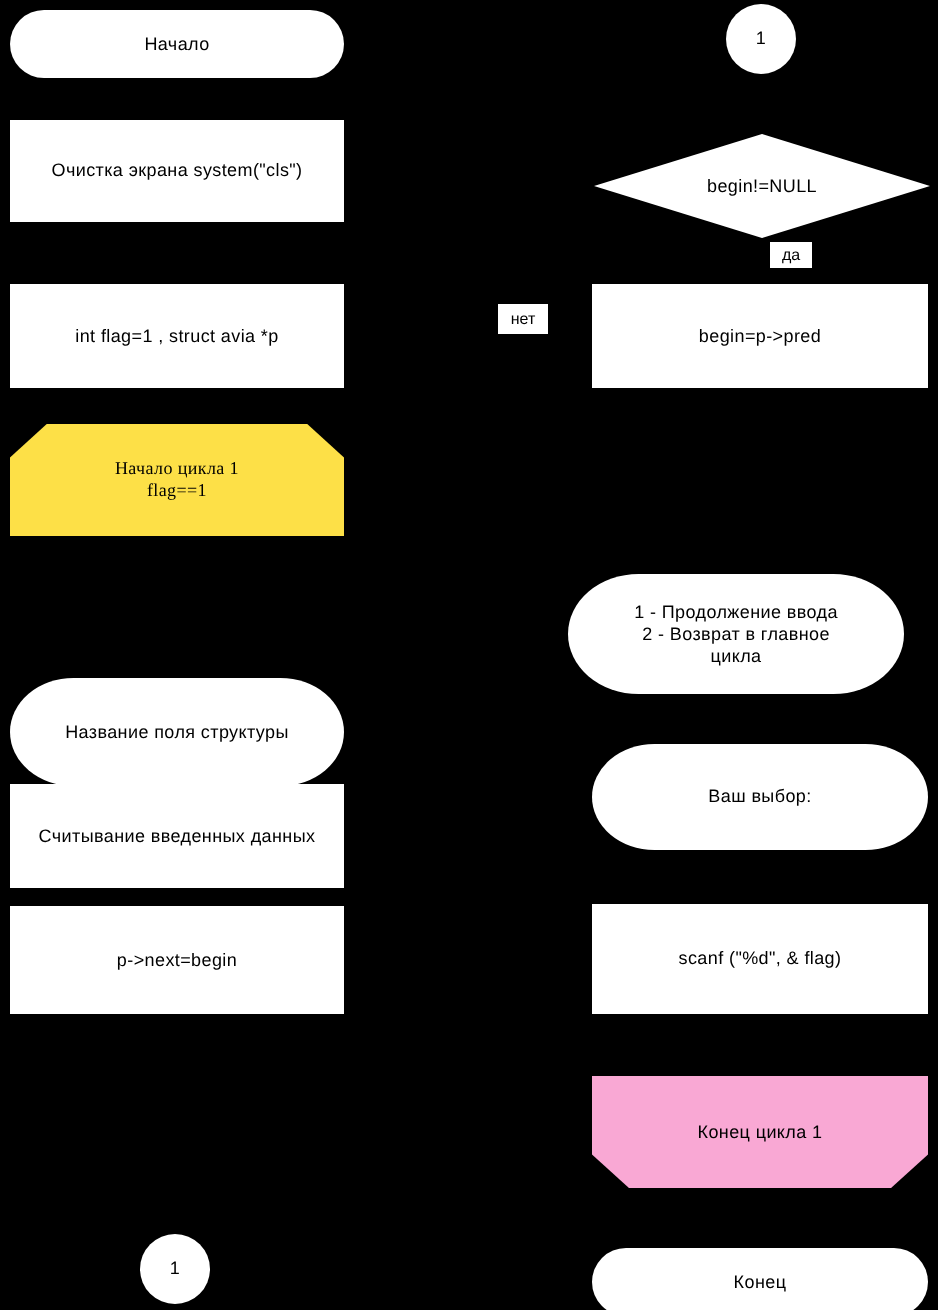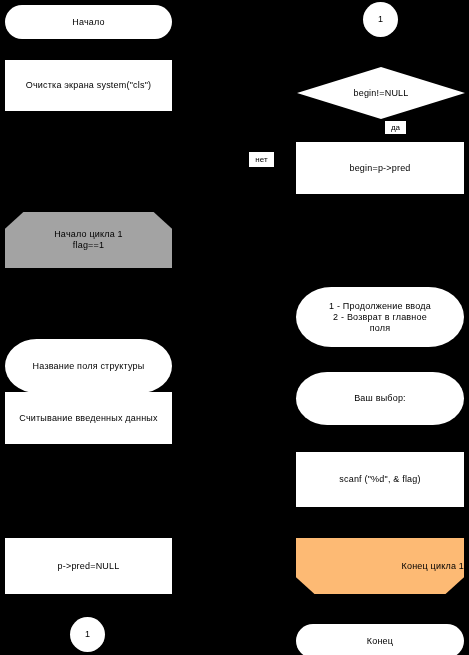--- a/index.html
+++ b/index.html
@@ -16,61 +16,64 @@
   .stadium{border-radius:999px;}
   .roundrect{border-radius:22px;}
   .softbox{border-radius:40px / 34px;}
   .circle{border-radius:50%;}
   .diamond{background:transparent;}
   .diamond .dshape{position:absolute;left:0;top:0;width:100%;height:100%;
         background:#ffffff;
         -webkit-clip-path:polygon(50% 0,100% 50%,50% 100%,0 50%);
         clip-path:polygon(50% 0,100% 50%,50% 100%,0 50%);}
   .diamond .dlabel{position:relative;z-index:2;}
-  .loopstart{background:#a3a3a3;
+  .loopstart{background:#fde047;
         -webkit-clip-path:polygon(11% 0,89% 0,100% 30%,100% 100%,0 100%,0 30%);
-        clip-path:polygon(11% 0,89% 0,100% 30%,100% 100%,0 100%,0 30%);}
-  .loopend{background:#fdba74;
+        clip-path:polygon(11% 0,89% 0,100% 30%,100% 100%,0 100%,0 30%);font-family:Liberation Serif, serif;}
+  .loopend{background:#f9a8d4;
         -webkit-clip-path:polygon(0 0,100% 0,100% 70%,89% 100%,11% 100%,0 70%);
-        clip-path:polygon(0 0,100% 0,100% 70%,89% 100%,11% 100%,0 70%);justify-content:flex-end;}
+        clip-path:polygon(0 0,100% 0,100% 70%,89% 100%,11% 100%,0 70%);}
   .edgelabel{position:absolute;background:#ffffff;color:#000000;font-size:8px;
         line-height:10px;padding:0 1px;display:flex;align-items:center;
         justify-content:center;}
 </style>
 </head>
 <body>
 
 <div id="canvas">
 
   <div class="node stadium" style="left:5px;top:5px;width:167px;height:34px;">
     <span>Начало</span>
   </div>
 
   <div class="node rect" style="left:5px;top:60px;width:167px;height:51px;">
     <span>Очистка экрана system("cls")</span>
   </div>
 
+  <div class="node rect" style="left:5px;top:142px;width:167px;height:52px;">
+    <span>int flag=1 , struct avia *p</span>
+  </div>
 
   <div class="node loopstart" style="left:5px;top:212px;width:167px;height:56px;flex-direction:column;">
     <span>Начало цикла 1</span>
     <span>flag==1</span>
   </div>
 
   <div class="node softbox" style="left:5px;top:291px;width:167px;height:54px;margin-top:48px;">
     <span>Название поля структуры</span>
   </div>
 
   <div class="node rect" style="left:5px;top:392px;width:167px;height:52px;text-align:center;">
     <span>Считывание введенных данных</span>
   </div>
 
+  <div class="node rect" style="left:5px;top:453px;width:167px;height:54px;">
+    <span>p-&gt;next=begin</span>
+  </div>
 
-  <div class="node rect" style="left:5px;top:538px;width:167px;height:56px;">
-    <span>p-&gt;pred=NULL</span>
-  </div>
 
   <div class="node circle" style="left:70px;top:617px;width:35px;height:35px;">
     <span>1</span>
   </div>
 
   <div class="node circle" style="left:363px;top:2px;width:35px;height:35px;">
     <span>1</span>
   </div>
 
   <div class="node diamond" style="left:297px;top:67px;width:168px;height:52px;">
@@ -84,24 +87,24 @@
 
   <div class="edgelabel" style="left:249px;top:152px;width:23px;height:15px;">
     <span>нет</span>
   </div>
 
   <div class="node rect" style="left:296px;top:142px;width:168px;height:52px;">
     <span>begin=p-&gt;pred</span>
   </div>
 
 
-  <div class="node softbox" style="left:296px;top:287px;width:168px;height:60px;flex-direction:column;">
+  <div class="node softbox" style="left:284px;top:287px;width:168px;height:60px;flex-direction:column;">
     <span>1 - Продолжение ввода</span>
     <span>2 - Возврат в главное</span>
-    <span>поля</span>
+    <span>цикла</span>
   </div>
 
   <div class="node softbox" style="left:296px;top:372px;width:168px;height:53px;">
     <span>Ваш выбор:</span>
   </div>
 
   <div class="node rect" style="left:296px;top:452px;width:168px;height:55px;">
     <span>scanf ("%d", &amp; flag)</span>
   </div>
 

